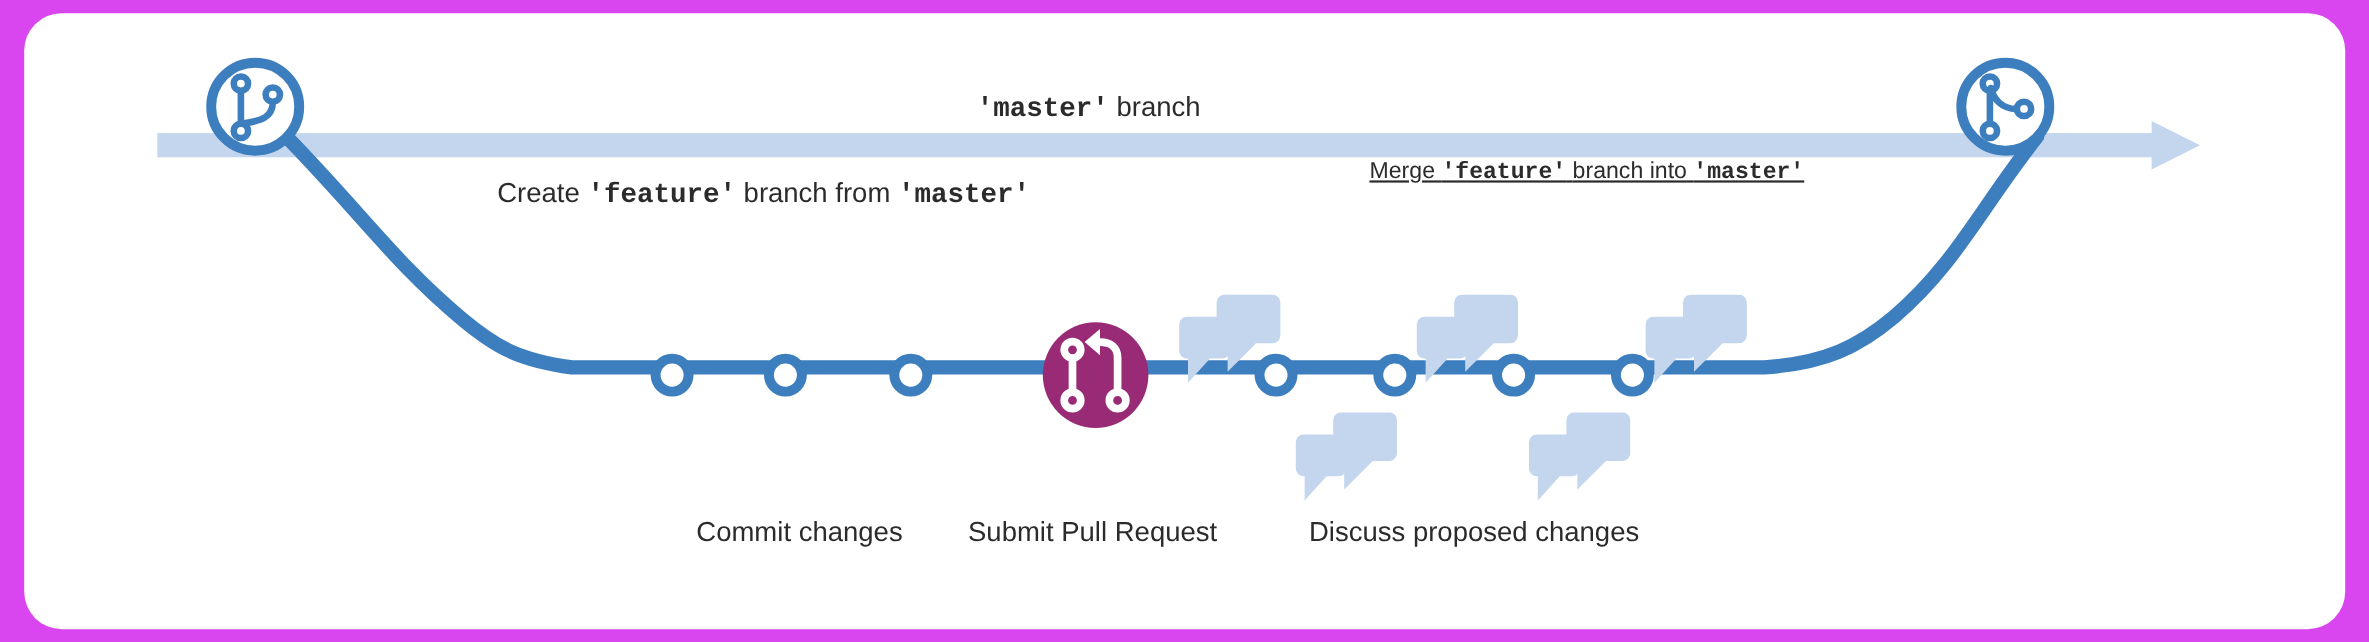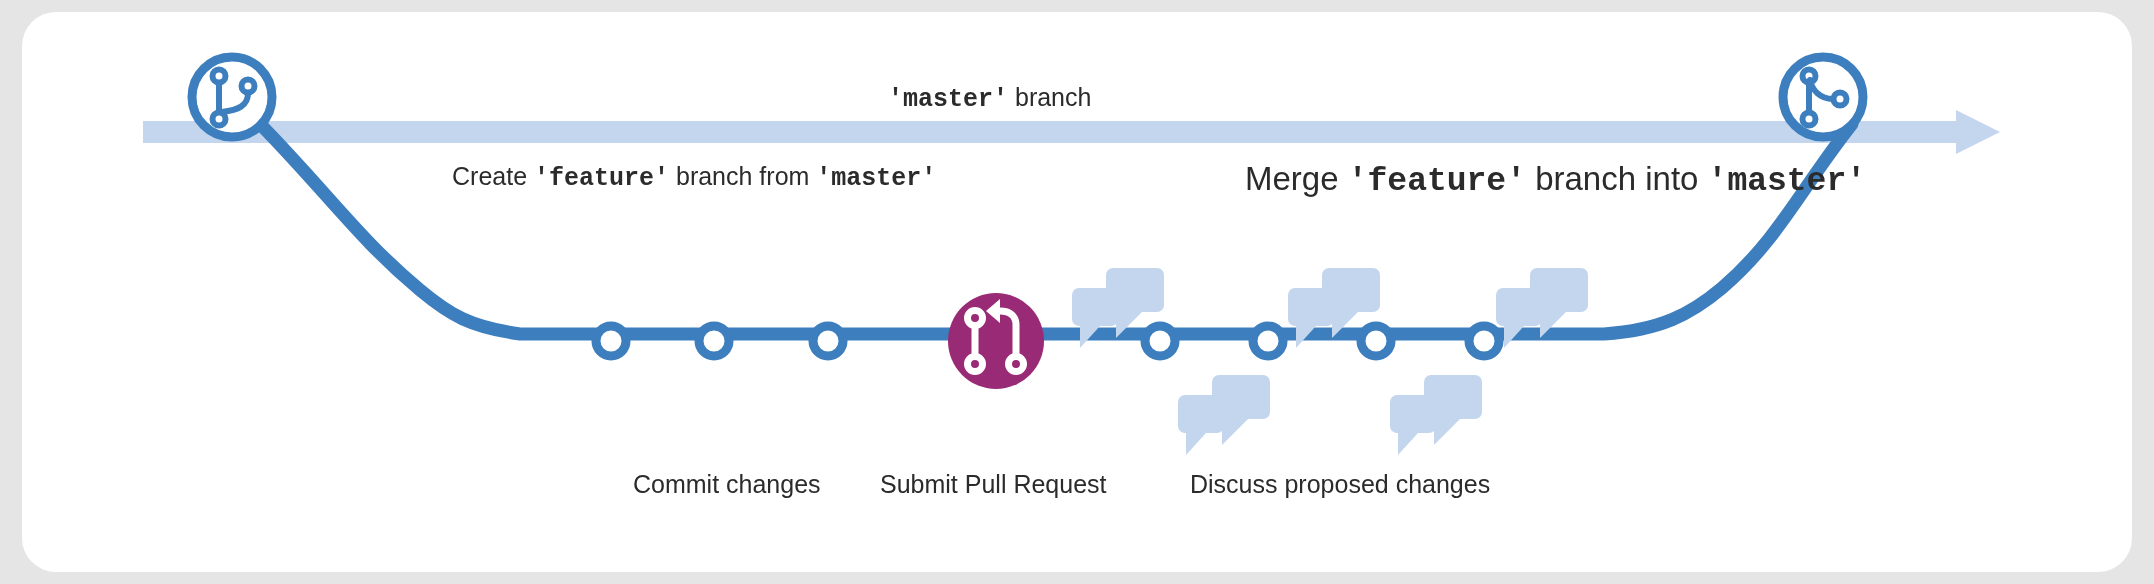--- a/index.html
+++ b/index.html
@@ -10,21 +10,21 @@
   body {
     width: 2154px;
     height: 584px;
     overflow: hidden;
     font-family: "Liberation Sans", sans-serif;
   }
   #stage {
     position: relative;
     width: 2154px;
     height: 584px;
-    background: #e5e5e5;
+    background: #d946ef;
   }
   #card {
     position: absolute;
     left: 22px;
     top: 12px;
     width: 2110px;
     height: 560px;
     background: #ffffff;
     border-radius: 34px;
   }
@@ -52,22 +52,23 @@
     font-size: 25px;
   }
   .lbl-create {
     left: 406px;
     top: 162px;
     font-size: 25px;
     margin-left: 46px;
   }
   .lbl-merge {
     left: 1245px;
-    top: 160px;
-    font-size: 33px;
+    top: 144px;
+    font-size: 21px;
+    text-decoration: underline;
   }
   .lbl-commit {
     left: 633px;
     top: 470px;
     font-size: 25px;
   }
   .lbl-pr {
     left: 880px;
     top: 470px;
     font-size: 25px;

